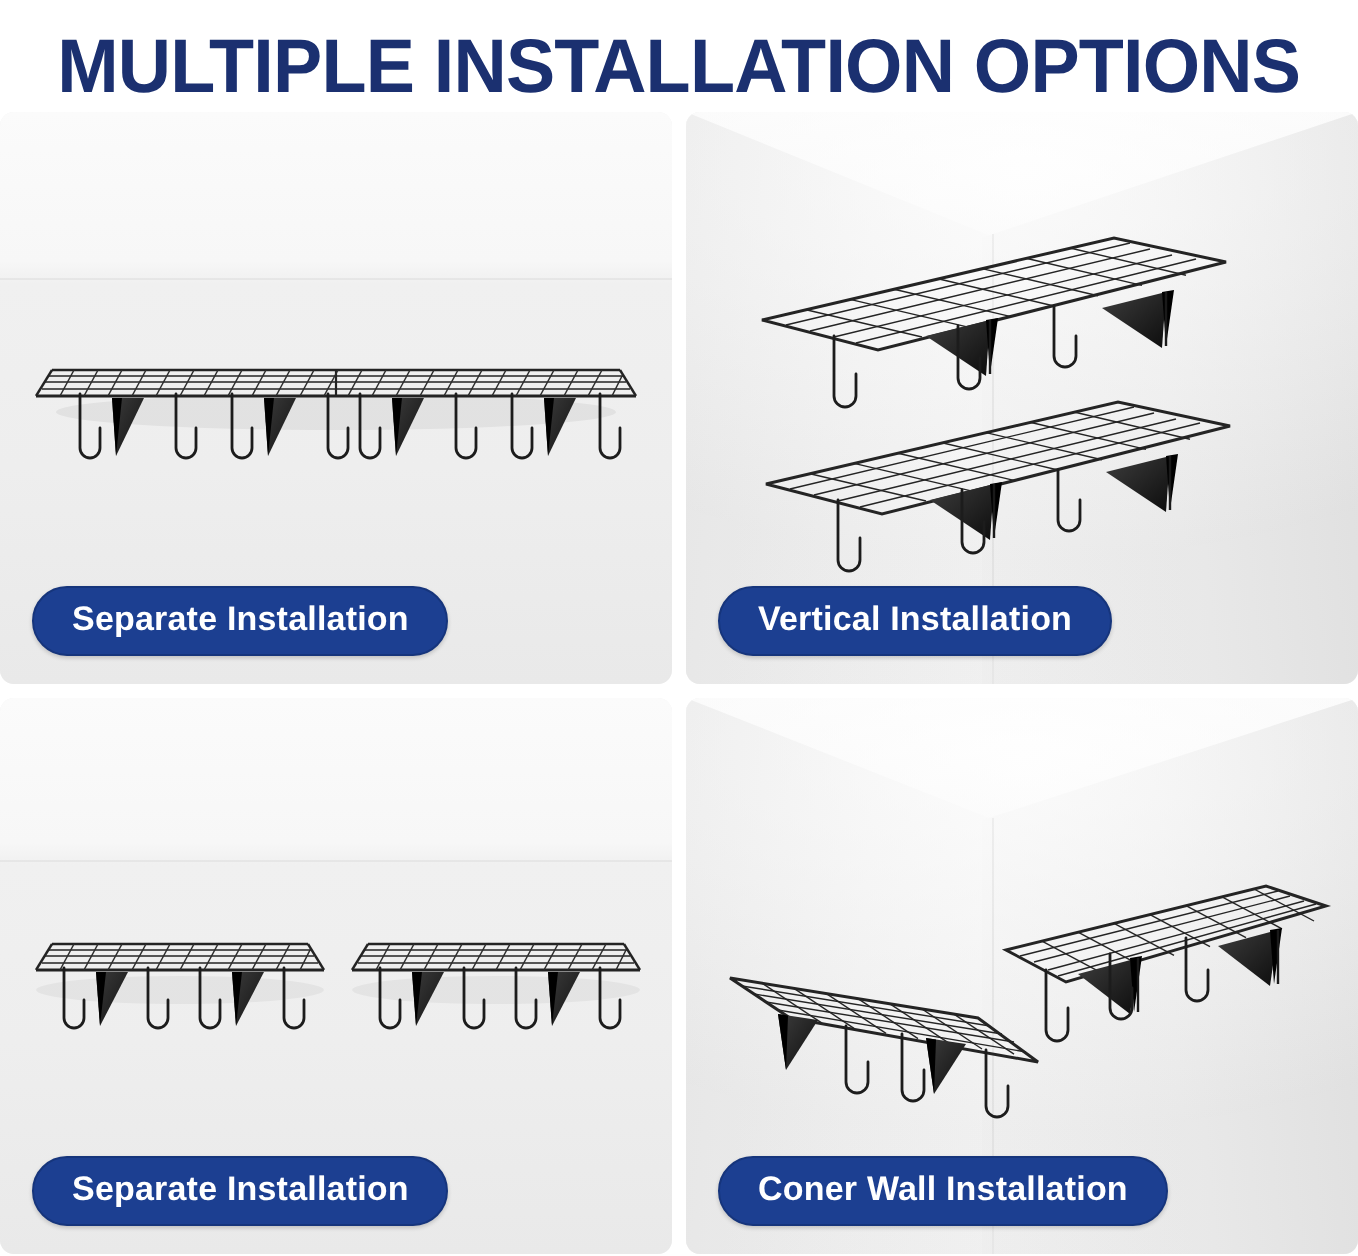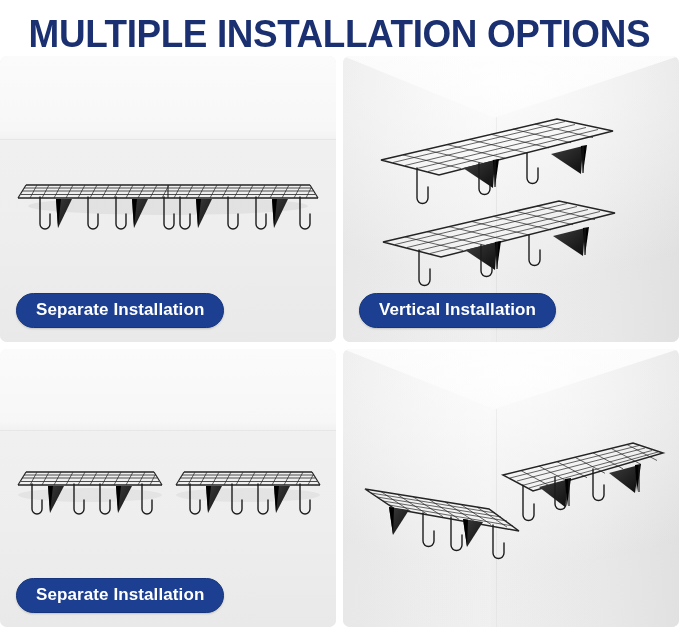--- a/index.html
+++ b/index.html
@@ -468,15 +468,16 @@
           <path d="M296 116 L296 143"></path>
         </g>
         <g stroke="#1c1c1c" stroke-width="1.4" fill="none" stroke-linecap="round">
           <path d="M180 136 L180 166 A5.5 5.5 0 0 0 191 166 L191 155"></path>
           <path d="M212 128 L212 155 A5.5 5.5 0 0 0 223 155 L223 145"></path>
           <path d="M250 120 L250 146 A5.5 5.5 0 0 0 261 146 L261 136"></path>
         </g>
       </g>
     </svg>
 
+    <div class="badge">Coner Wall Installation</div>
   </div>
 
 </div>
 
 </body></html>

